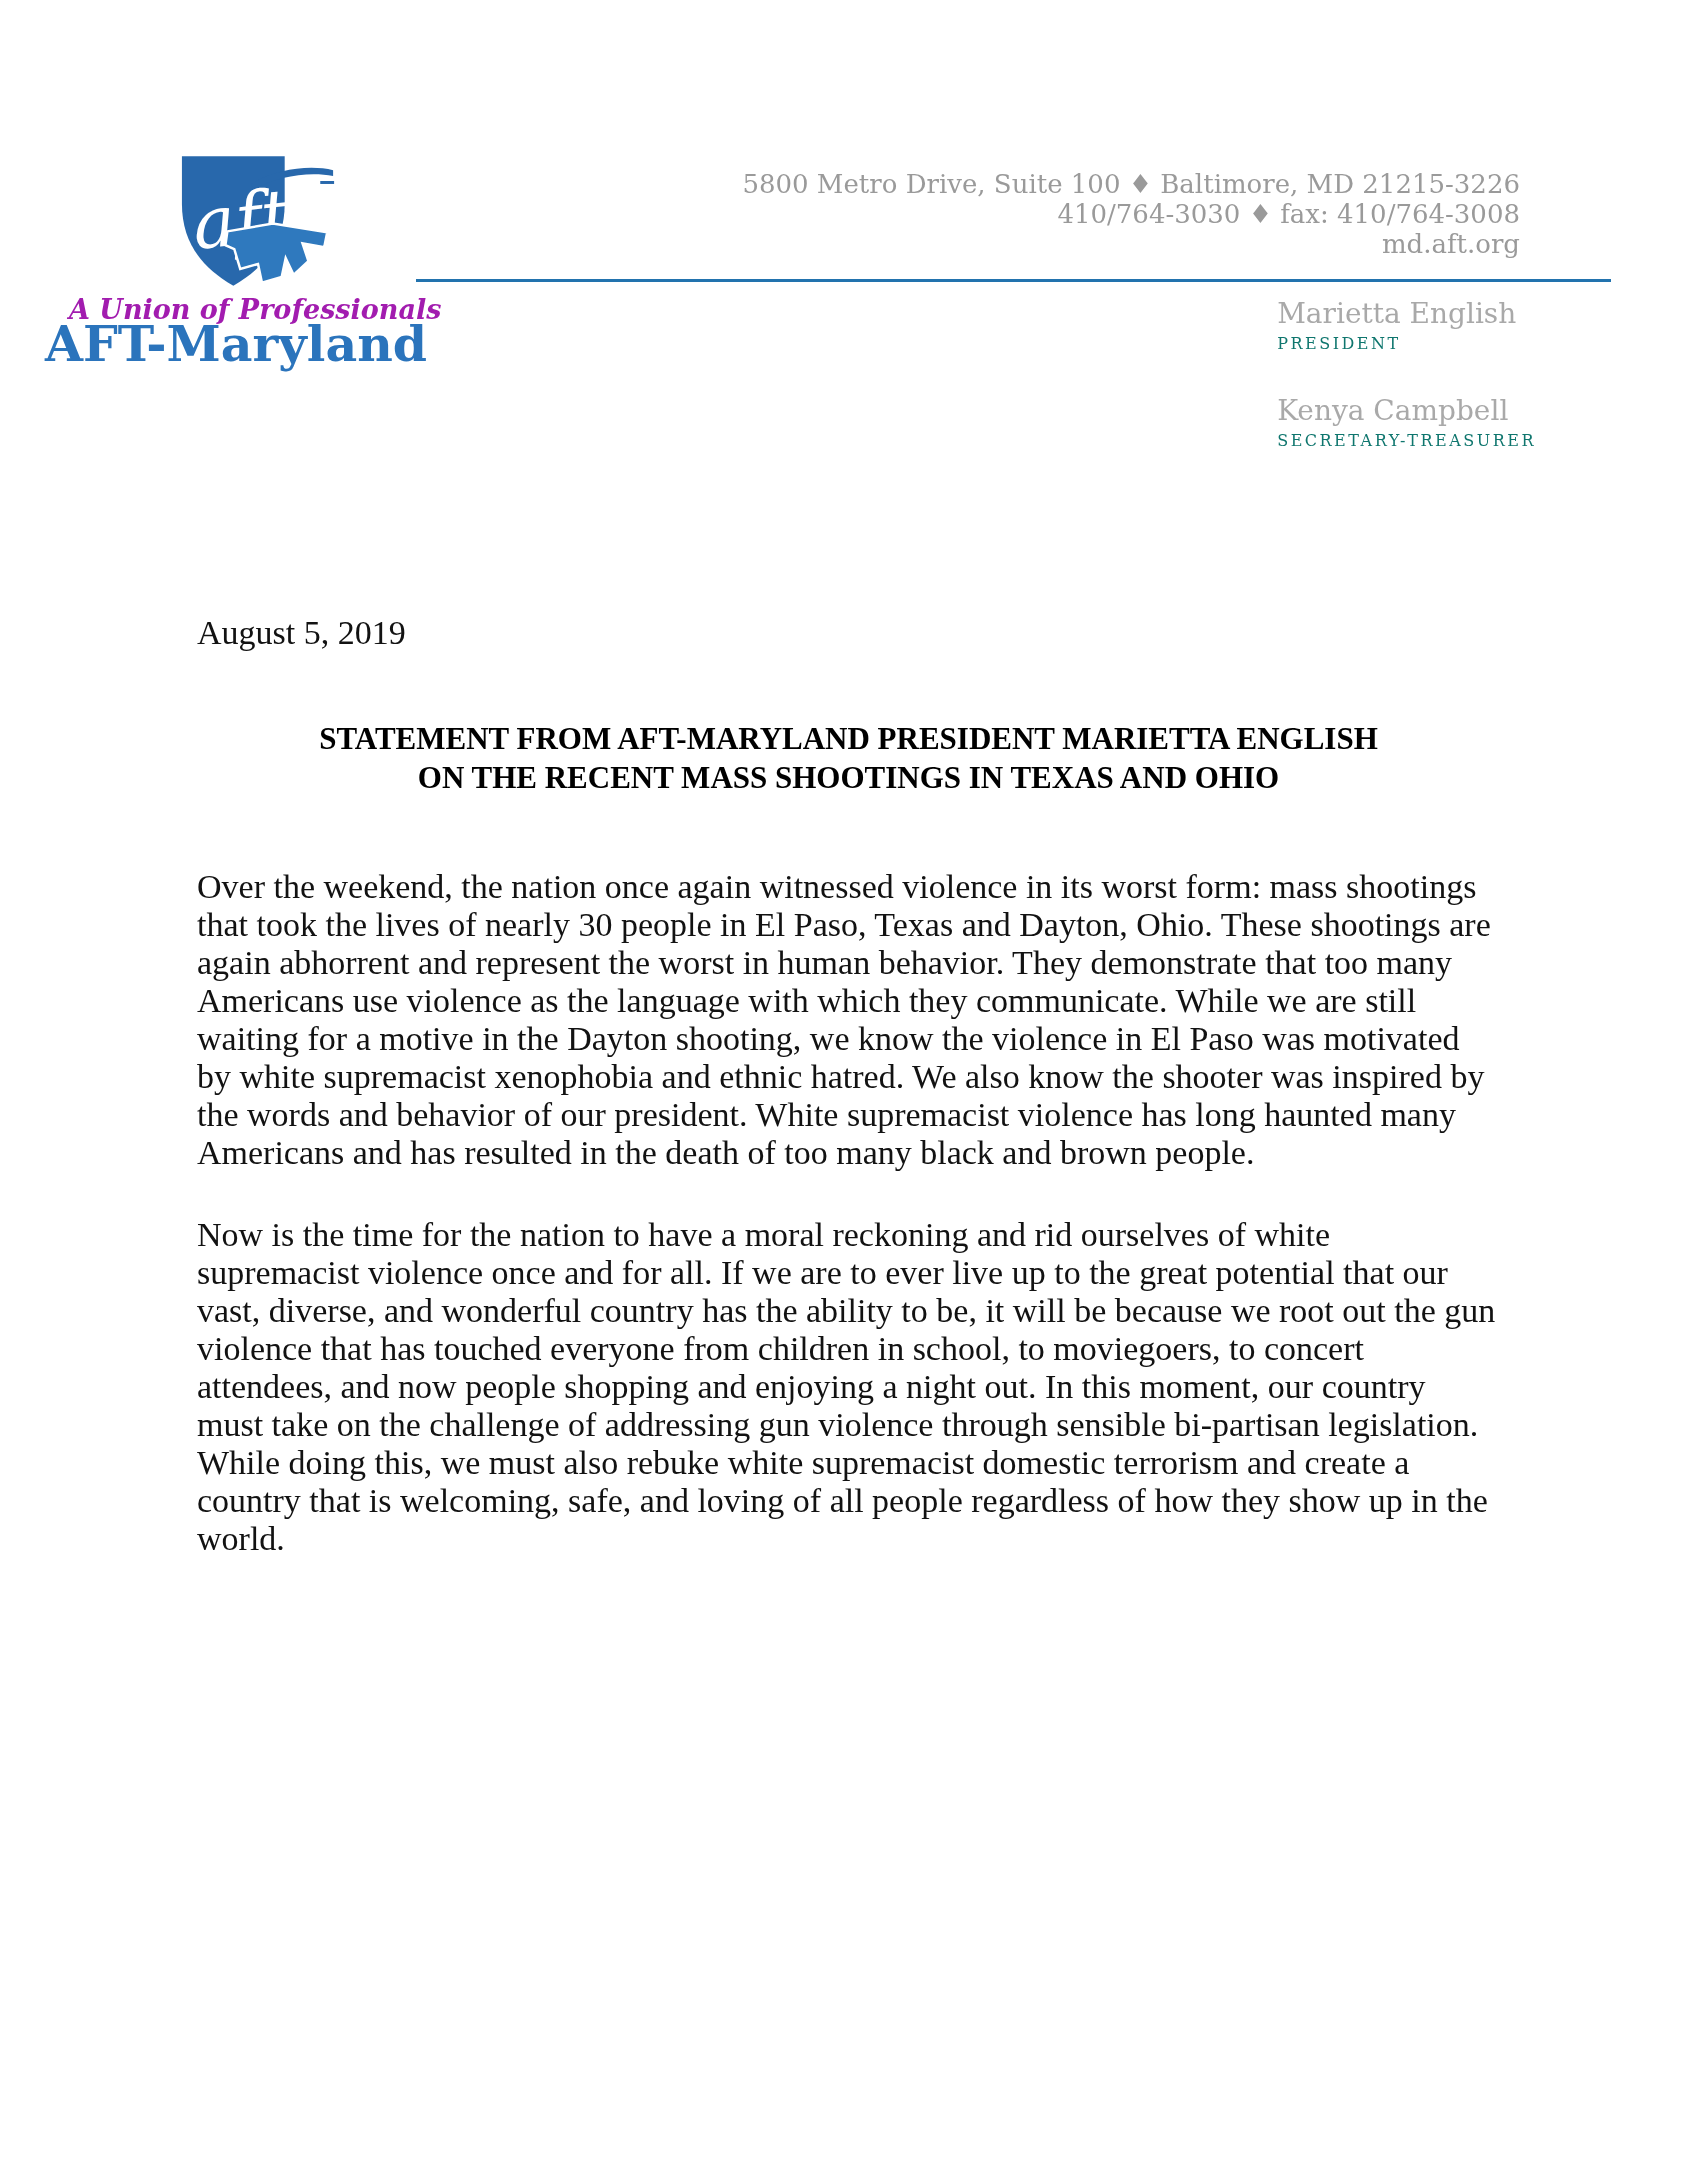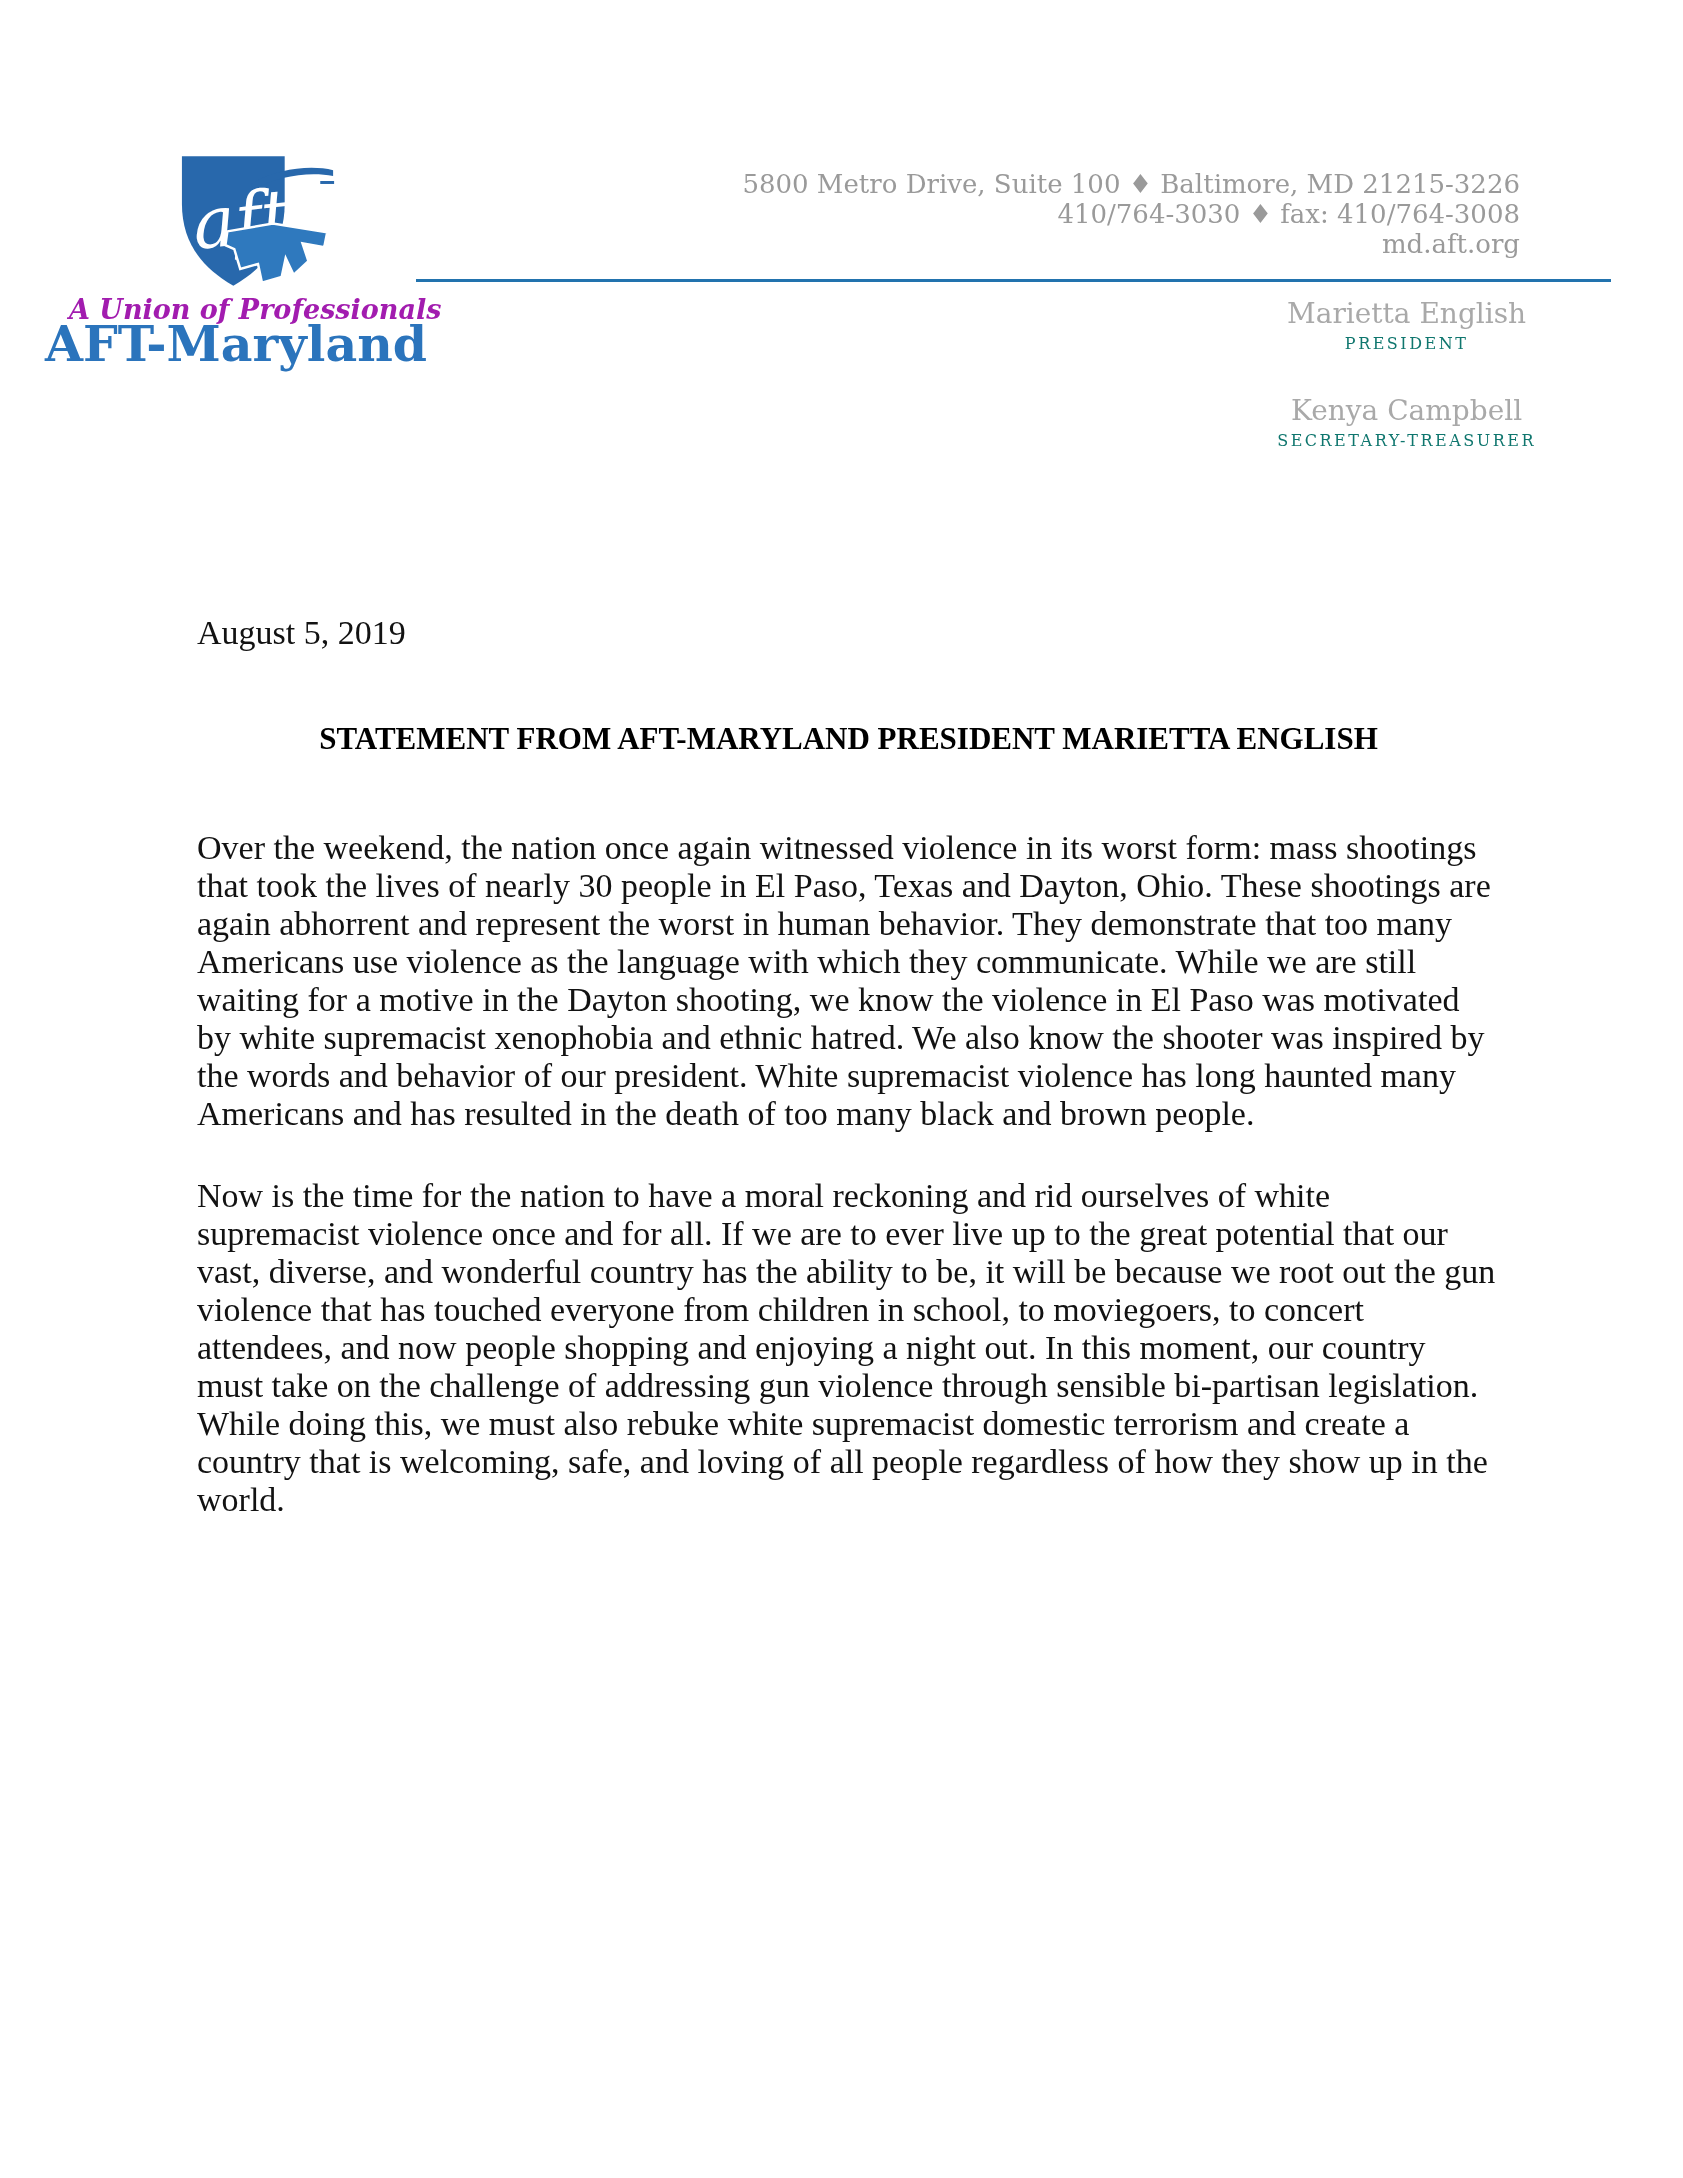--- a/index.html
+++ b/index.html
@@ -63,21 +63,21 @@
     left: 416px;
     top: 279px;
     width: 1195px;
     height: 3px;
     background: #2273ae;
   }
   .officers-block {
     position: absolute;
     right: 147px;
     top: 297px;
-    text-align: center;
+    text-align: left;
     font-family: "DejaVu Serif", serif;
     color: #a9a9a9;
   }
   .officer-name {
     font-size: 28px;
     line-height: 34px;
   }
   .officer-title {
     font-size: 16px;
     line-height: 20px;
@@ -146,19 +146,20 @@
     <div class="officer">
       <div class="officer-name">Kenya Campbell</div>
       <div class="officer-title">SECRETARY-TREASURER</div>
     </div>
   </div>
 
   <div class="letter">
     <div class="letter-date">August 5, 2019</div>
     <div class="letter-title">
       <span>STATEMENT FROM AFT-MARYLAND PRESIDENT MARIETTA ENGLISH</span><br>
+      <span>ON THE RECENT MASS SHOOTINGS IN TEXAS AND OHIO</span>
     </div>
     <p class="para-1">Over the weekend, the nation once again witnessed violence in its worst form: mass shootings that took the lives of nearly 30 people in El Paso, Texas and Dayton, Ohio. These shootings are again abhorrent and represent the worst in human behavior. They demonstrate that too many Americans use violence as the language with which they communicate. While we are still waiting for a motive in the Dayton shooting, we know the violence in El Paso was motivated by white supremacist xenophobia and ethnic hatred. We also know the shooter was inspired by the words and behavior of our president. White supremacist violence has long haunted many Americans and has resulted in the death of too many black and brown people.</p>
     <p class="para-2">Now is the time for the nation to have a moral reckoning and rid ourselves of white supremacist violence once and for all. If we are to ever live up to the great potential that our vast, diverse, and wonderful country has the ability to be, it will be because we root out the gun violence that has touched everyone from children in school, to moviegoers, to concert attendees, and now people shopping and enjoying a night out. In this moment, our country must take on the challenge of addressing gun violence through sensible bi-partisan legislation. While doing this, we must also rebuke white supremacist domestic terrorism and create a country that is welcoming, safe, and loving of all people regardless of how they show up in the world.</p>
   </div>
 
 </div>
 
 
 </body></html>

